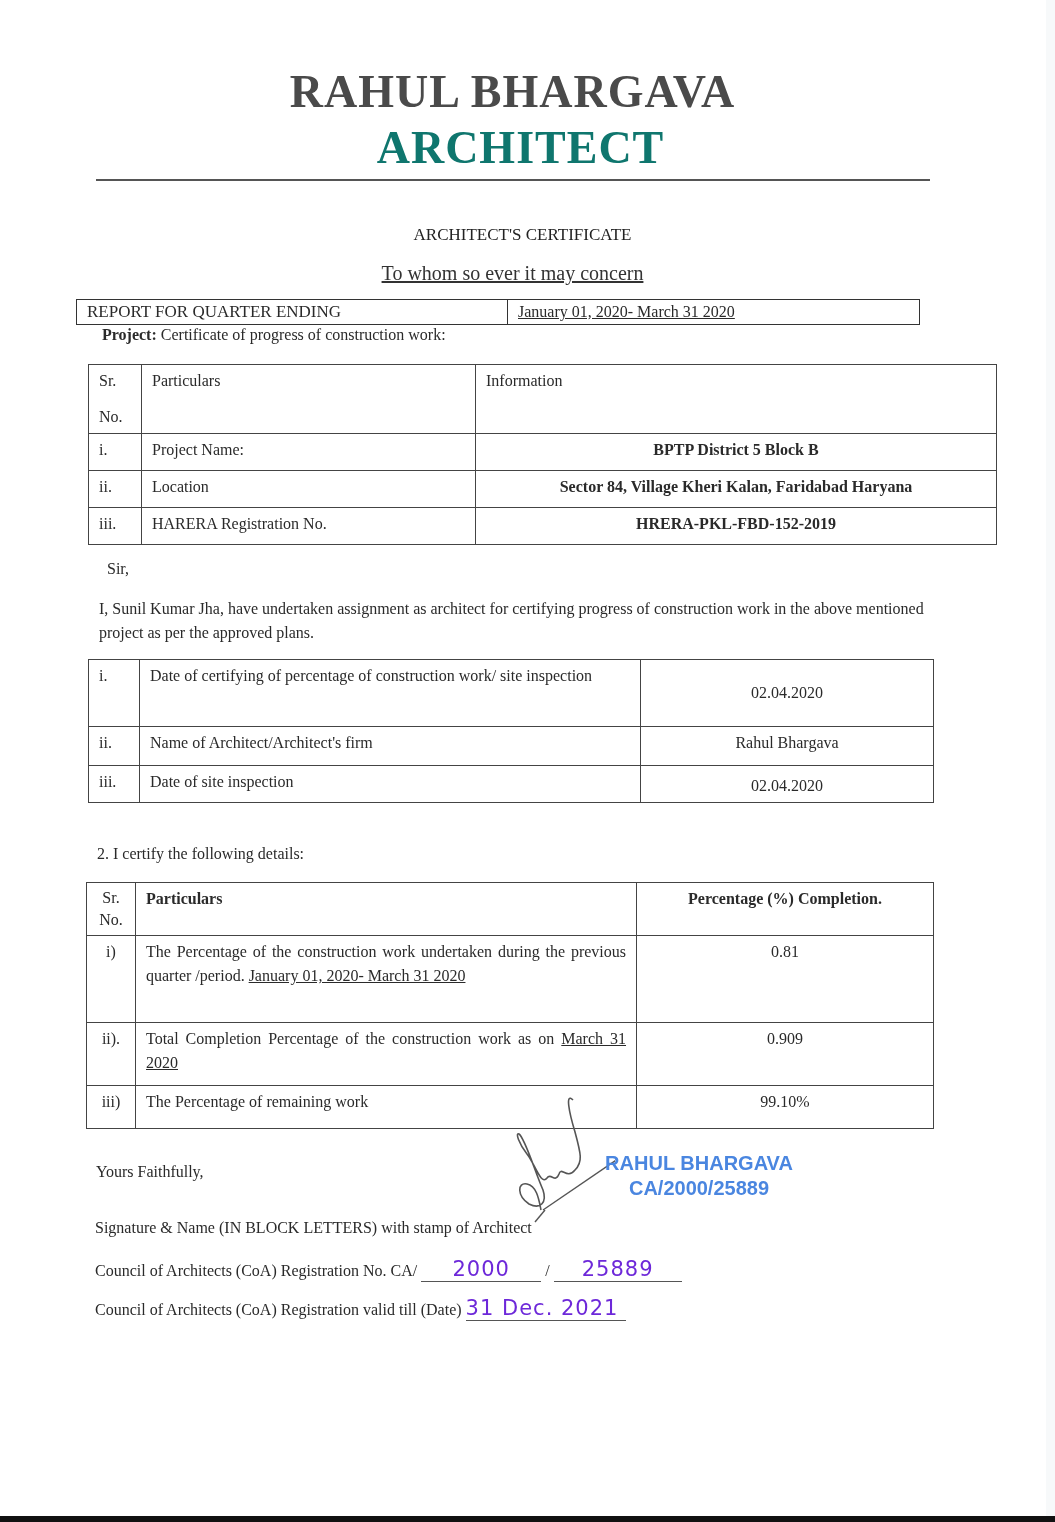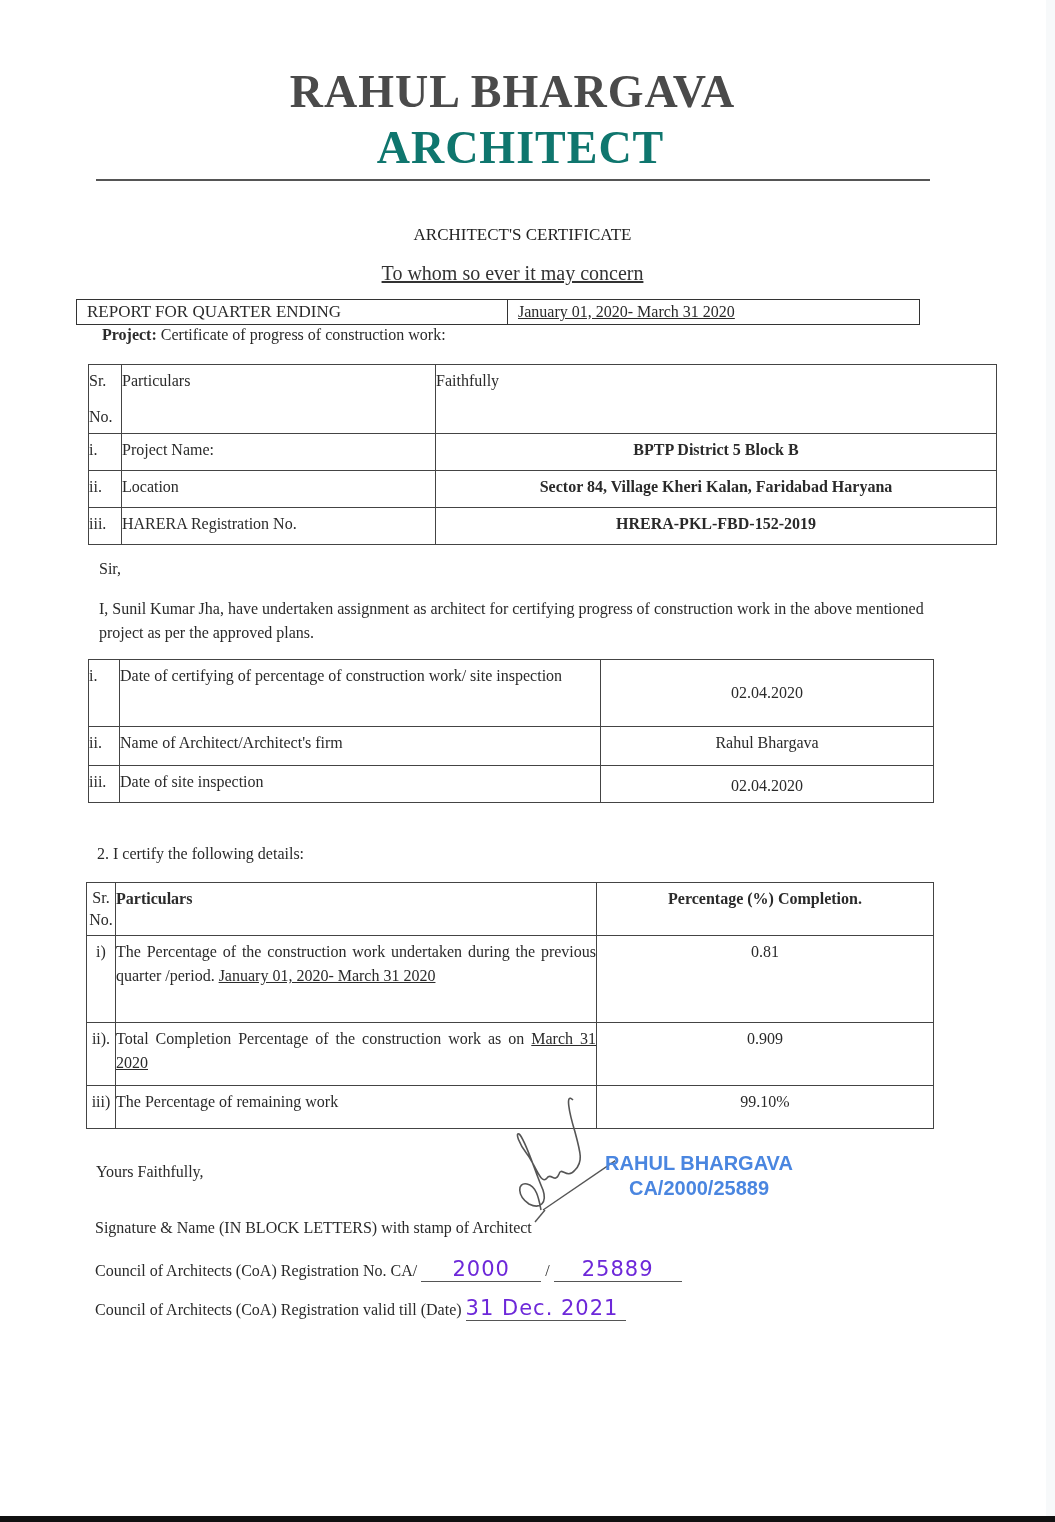--- a/index.html
+++ b/index.html
@@ -23,30 +23,30 @@
 
   .quarter-box {
     left: 76px; top: 299px; width: 842px; height: 24px; border: 1.5px solid #333; display: flex;
   }
   .quarter-box .qlabel { width: 420px; border-right: 1.5px solid #333; padding-left: 10px; font-size: 17px; line-height: 24px; }
   .quarter-box .qval { padding-left: 10px; font-size: 16px; line-height: 24px; text-decoration: underline; }
   .subject { left: 102px; top: 326px; font-size: 16px; }
   .subject b { font-weight: bold; }
 
   table { border-collapse: collapse; position: absolute; }
-  td { border: 1.5px solid #444; vertical-align: top; font-size: 16px; padding: 4px 0; line-height: 24px; }
+  td { border: 1.5px solid #444; vertical-align: top; font-size: 16px; padding: 4px 10px; line-height: 24px; }
 
   #t1 { left: 88px; top: 364px; width: 909px; }
   #t1 td.c1 { width: 32px; }
   #t1 td.c2 { width: 313px; }
   #t1 tr.hdr td { height: 60px; }
   #t1 tr.r td { height: 28px; }
   #t1 .bold { font-weight: bold; text-align: center; }
 
-  .sir { left: 99px; top: 560px; font-size: 16px; }
+  .sir { left: 107px; top: 560px; font-size: 16px; }
   .para { left: 99px; top: 597px; width: 840px; font-size: 16px; line-height: 24px; }
 
   #t2 { left: 88px; top: 659px; width: 846px; }
   #t2 td.c1 { width: 30px; }
   #t2 td.c2 { width: 480px; }
   #t2 td.c3 { text-align: center; }
 
   .certify { left: 97px; top: 845px; font-size: 16px; }
 
   #t3 { left: 86px; top: 882px; width: 848px; }
@@ -84,21 +84,21 @@
 <div class="abs subject"><b>Project:</b><span> Certificate of progress of construction work:</span></div>
 
 <table id="t1">
   <tbody>
       <tr class="hdr">
     <td class="c1">
           <div>Sr.</div>
           <div style="margin-top:12px">No.</div>
         </td>
     <td class="c2">Particulars</td>
-    <td>Faithfully</td>
+    <td>Information</td>
   </tr>
   <tr class="r">
     <td class="c1">i.</td>
     <td class="c2">Project Name:</td>
     <td class="bold">BPTP District 5 Block B</td>
   </tr>
   <tr class="r">
     <td class="c1">ii.</td>
     <td class="c2">Location</td>
     <td class="bold">Sector 84, Village Kheri Kalan, Faridabad Haryana</td>

